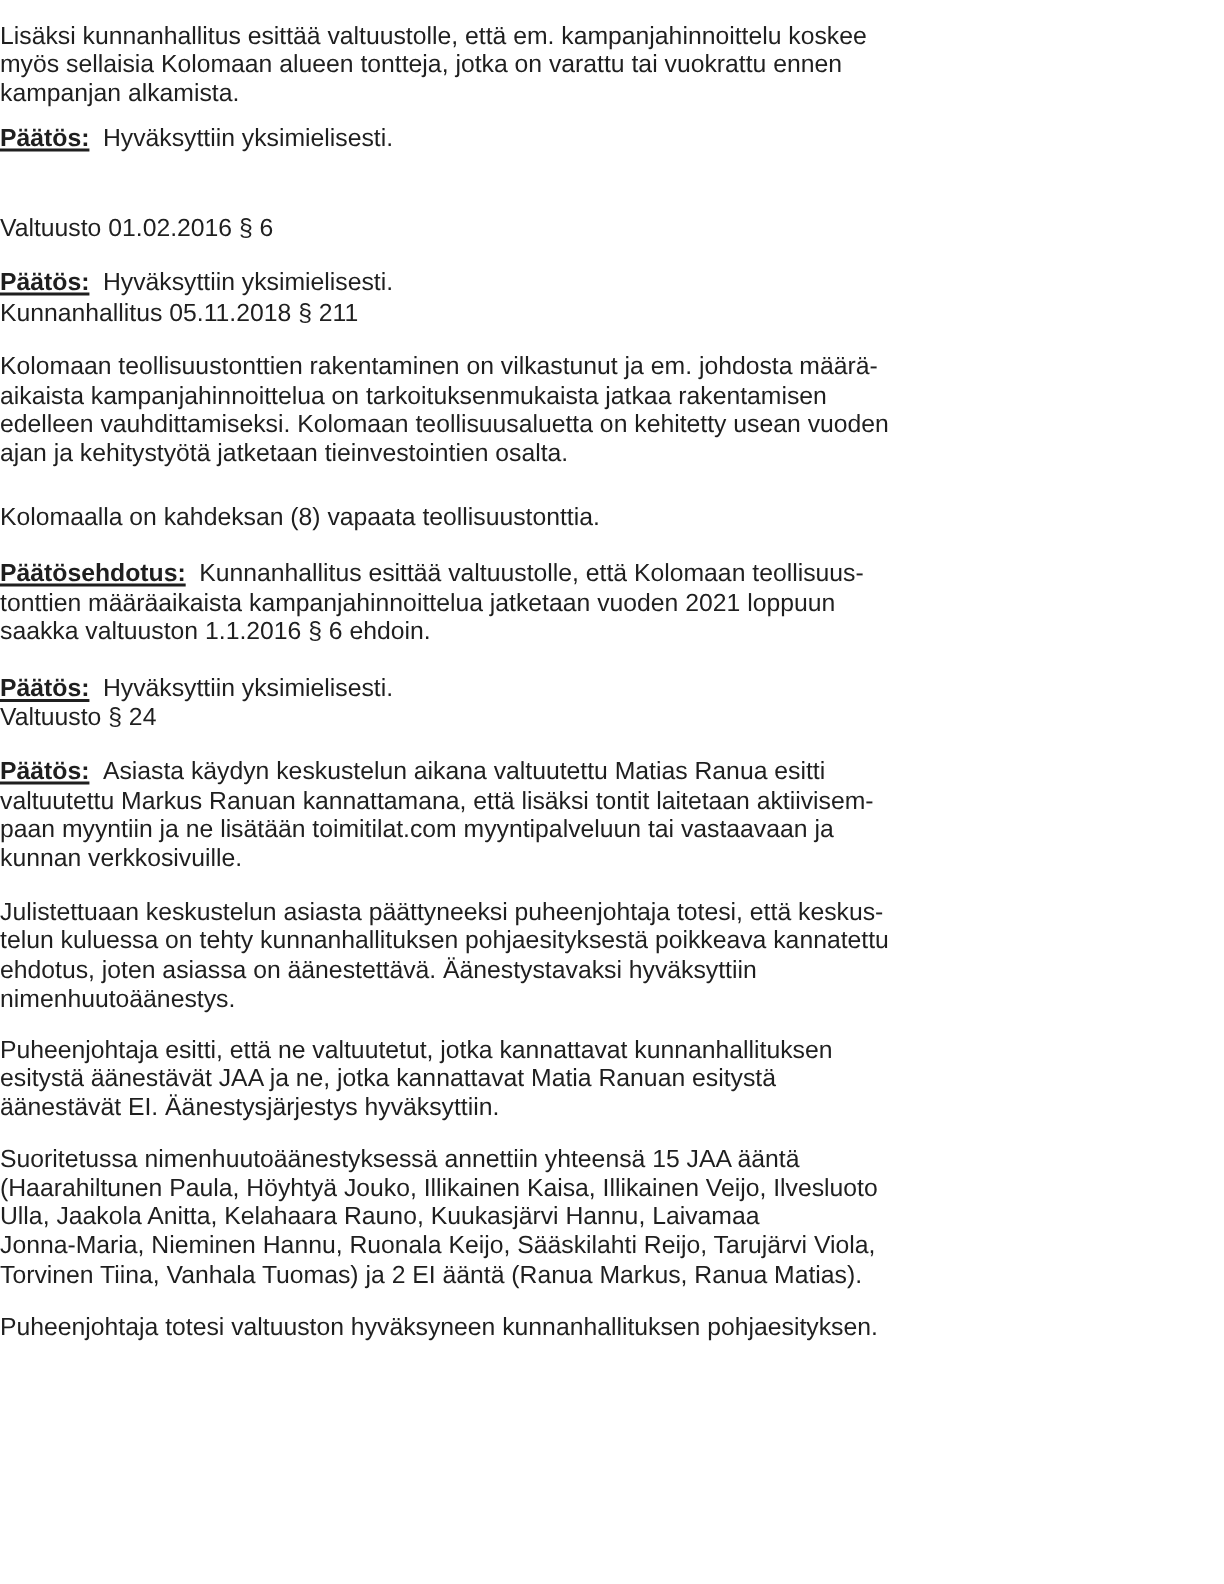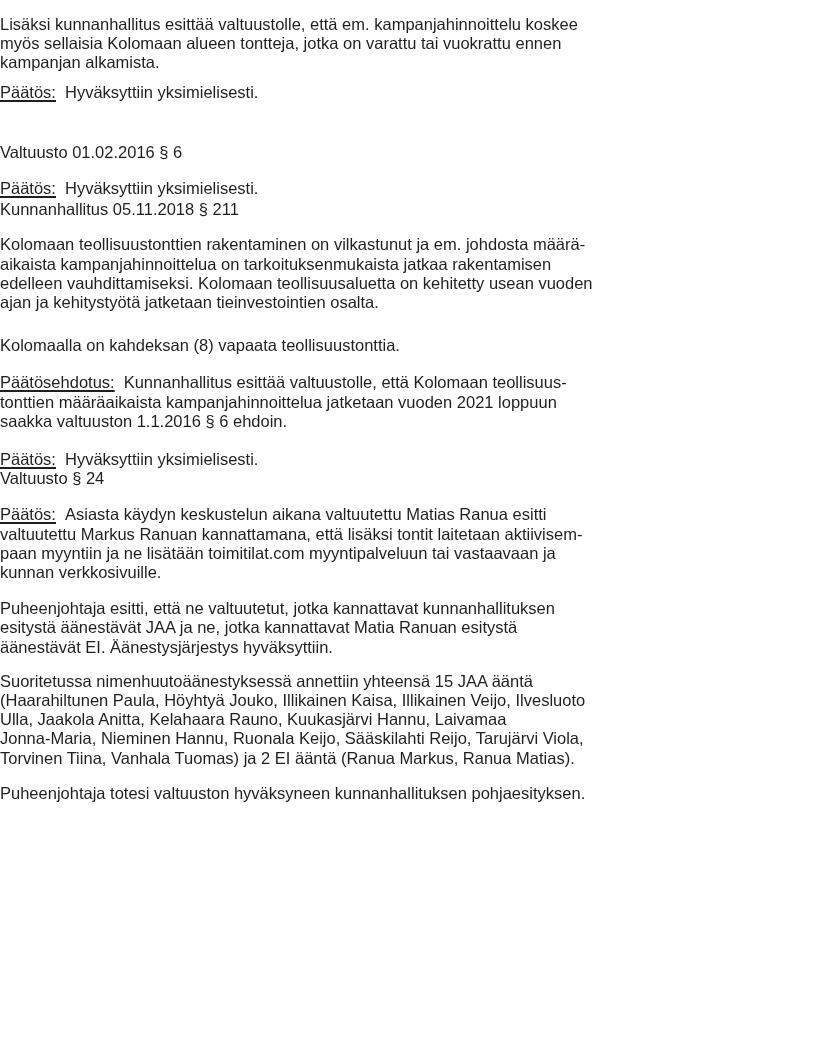--- a/index.html
+++ b/index.html
@@ -24,21 +24,21 @@
     white-space: pre-line; 
   }
   .para {
     margin-left: 160px;
     max-width: 640px;
   }
   .margin-heading {
     margin-left: 75px;
   }
   .plabel {
-    font-weight: normal;
+    font-weight: bold;
     text-decoration: underline;
     text-decoration-thickness: 1.5px;
     text-underline-offset: 2px;
     margin-right: 9px;
     white-space: normal;
   }
 </style>
 </head>
 <body>
 
@@ -57,20 +57,24 @@
   <p class="para" style="margin-bottom:18px">Kolomaalla on kahdeksan (8) vapaata teollisuustonttia.</p>
   <p class="para" style="margin-bottom:19px"><span class="plabel">Päätösehdotus:</span><span>Kunnanhallitus esittää valtuustolle, että Kolomaan teollisuus-
 tonttien määräaikaista kampanjahinnoittelua jatketaan vuoden 2021 loppuun
 saakka valtuuston 1.1.2016 § 6 ehdoin.</span></p>
   <p class="para" style="margin-bottom:0"><span class="plabel">Päätös:</span><span>Hyväksyttiin yksimielisesti.</span></p>
   <p class="margin-heading" style="margin-bottom:17px">Valtuusto § 24</p>
   <p class="para" style="margin-bottom:17px"><span class="plabel">Päätös:</span><span>Asiasta käydyn keskustelun aikana valtuutettu Matias Ranua esitti
 valtuutettu Markus Ranuan kannattamana, että lisäksi tontit laitetaan aktiivisem-
 paan myyntiin ja ne lisätään toimitilat.com myyntipalveluun tai vastaavaan ja
 kunnan verkkosivuille.</span></p>
+  <p class="para" style="margin-bottom:15px">Julistettuaan keskustelun asiasta päättyneeksi puheenjohtaja totesi, että keskus-
+telun kuluessa on tehty kunnanhallituksen pohjaesityksestä poikkeava kannatettu
+ehdotus, joten asiassa on äänestettävä. Äänestystavaksi hyväksyttiin
+nimenhuutoäänestys.</p>
   <p class="para" style="margin-bottom:15px">Puheenjohtaja esitti, että ne valtuutetut, jotka kannattavat kunnanhallituksen
 esitystä äänestävät JAA ja ne, jotka kannattavat Matia Ranuan esitystä
 äänestävät EI. Äänestysjärjestys hyväksyttiin.</p>
   <p class="para" style="margin-bottom:16px">Suoritetussa nimenhuutoäänestyksessä annettiin yhteensä 15 JAA ääntä
 (Haarahiltunen Paula, Höyhtyä Jouko, Illikainen Kaisa, Illikainen Veijo, Ilvesluoto
 Ulla, Jaakola Anitta, Kelahaara Rauno, Kuukasjärvi Hannu, Laivamaa
 Jonna-Maria, Nieminen Hannu, Ruonala Keijo, Sääskilahti Reijo, Tarujärvi Viola,
 Torvinen Tiina, Vanhala Tuomas) ja 2 EI ääntä (Ranua Markus, Ranua Matias).</p>
   <p class="para" style="margin-bottom:0">Puheenjohtaja totesi valtuuston hyväksyneen kunnanhallituksen pohjaesityksen.</p>
 </div>

